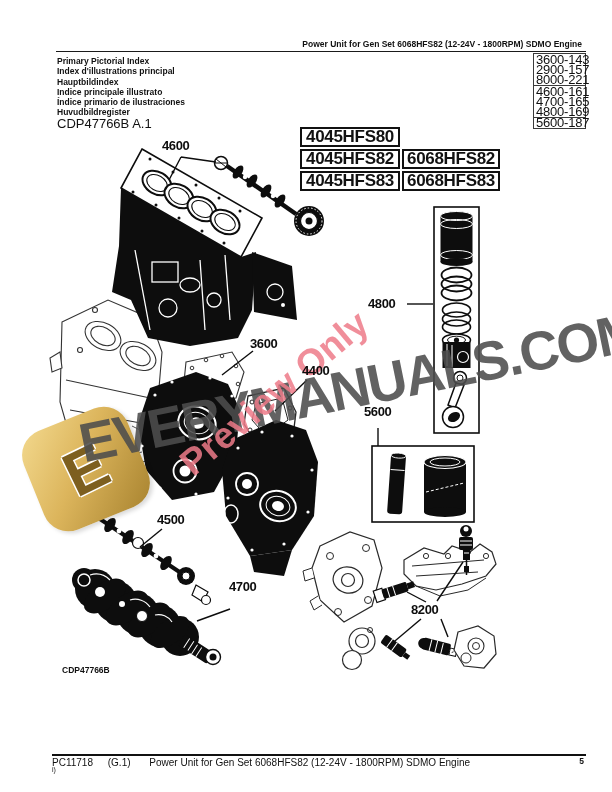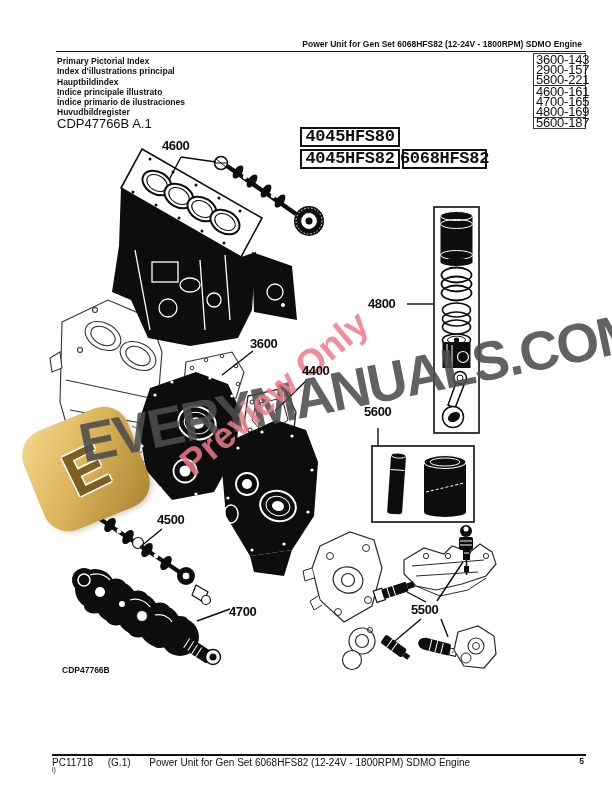--- a/index.html
+++ b/index.html
@@ -23,26 +23,26 @@
   .idx-code{left:57px;top:116px;font-size:13px;font-weight:normal;}
 
   
   .pi-table{left:533px;top:54px;width:53px;font-size:13px;letter-spacing:-0.2px;}
   .pi-group{border:1px solid #3a3a3a;margin-top:-1px;background:#fff;}
   .pi-row{display:flex;justify-content:space-between;align-items:center;height:10.3px;padding:0 2px;}
   .pi-row .pg{text-align:right;}
 
   
   .model-table{left:300px;top:127px;}
-  .m-row{display:flex;gap:2px;margin-bottom:2px;font-family:Liberation Mono, monospace;}
+  .m-row{display:flex;gap:2px;margin-bottom:2px;}
   .m-cell{box-sizing:border-box;border:2px solid #111;height:20px;display:flex;align-items:center;
           justify-content:center;font-weight:bold;font-size:17px;line-height:16px;background:#fff;
           letter-spacing:-0.3px;}
   .m-c1{width:100px;}
-  .m-c2{width:85px;}
+  .m-c2{width:98px;}
 
   
   .callout{position:absolute;font-weight:bold;font-size:13px;letter-spacing:-0.4px;color:#0d0d0d;z-index:7;}
   .figcode{left:62px;top:665px;font-size:8.5px;font-weight:bold;z-index:7;}
 
   
   .art{position:absolute;left:0;top:0;z-index:1;}
 
   
   .wm-site{left:80px;top:412px;width:560px;font-size:55px;font-weight:bold;letter-spacing:-2px;
@@ -390,21 +390,21 @@
     <div class="pi-group">
       <div class="pi-row">
         <span class="sec">3600-</span>
         <span class="pg">143</span>
       </div>
       <div class="pi-row">
         <span class="sec">2900-</span>
         <span class="pg">157</span>
       </div>
       <div class="pi-row">
-        <span class="sec">5800-</span>
+        <span class="sec">8000-</span>
         <span class="pg">221</span>
       </div>
     </div>
     <div class="pi-group">
       <div class="pi-row">
         <span class="sec">4600-</span>
         <span class="pg">161</span>
       </div>
       <div class="pi-row">
         <span class="sec">4700-</span>
@@ -425,31 +425,33 @@
 
   <div class="abs model-table">
     <div class="m-row">
       <div class="m-cell m-c1">4045HFS80</div>
     </div>
     <div class="m-row">
       <div class="m-cell m-c1">4045HFS82</div>
       <div class="m-cell m-c2">6068HFS82</div>
     </div>
     <div class="m-row">
+      <div class="m-cell m-c1">4045HFS83</div>
+      <div class="m-cell m-c2">6068HFS83</div>
     </div>
   </div>
 
   <div class="callout" style="left:162px;top:138px;">4600</div>
   <div class="callout" style="left:250px;top:336px;">3600</div>
   <div class="callout" style="left:302px;top:363px;">4400</div>
   <div class="callout" style="left:368px;top:296px;">4800</div>
   <div class="callout" style="left:364px;top:404px;">5600</div>
   <div class="callout" style="left:157px;top:512px;">4500</div>
-  <div class="callout" style="left:229px;top:604px;">4700</div>
-  <div class="callout" style="left:411px;top:602px;">5500</div>
+  <div class="callout" style="left:229px;top:579px;">4700</div>
+  <div class="callout" style="left:411px;top:602px;">8200</div>
 
   <div class="abs figcode">CDP47766B</div>
 
   <div class="abs ftr-rule"></div>
   <div class="abs ftr-text">
     <span class="ftr-doc">PC11718</span>
     <span class="ftr-rev">(G.1)</span>
     <span>Power Unit for Gen Set 6068HFS82 (12-24V - 1800RPM) SDMO Engine</span>
   </div>
   <div class="abs ftr-page">5</div>

